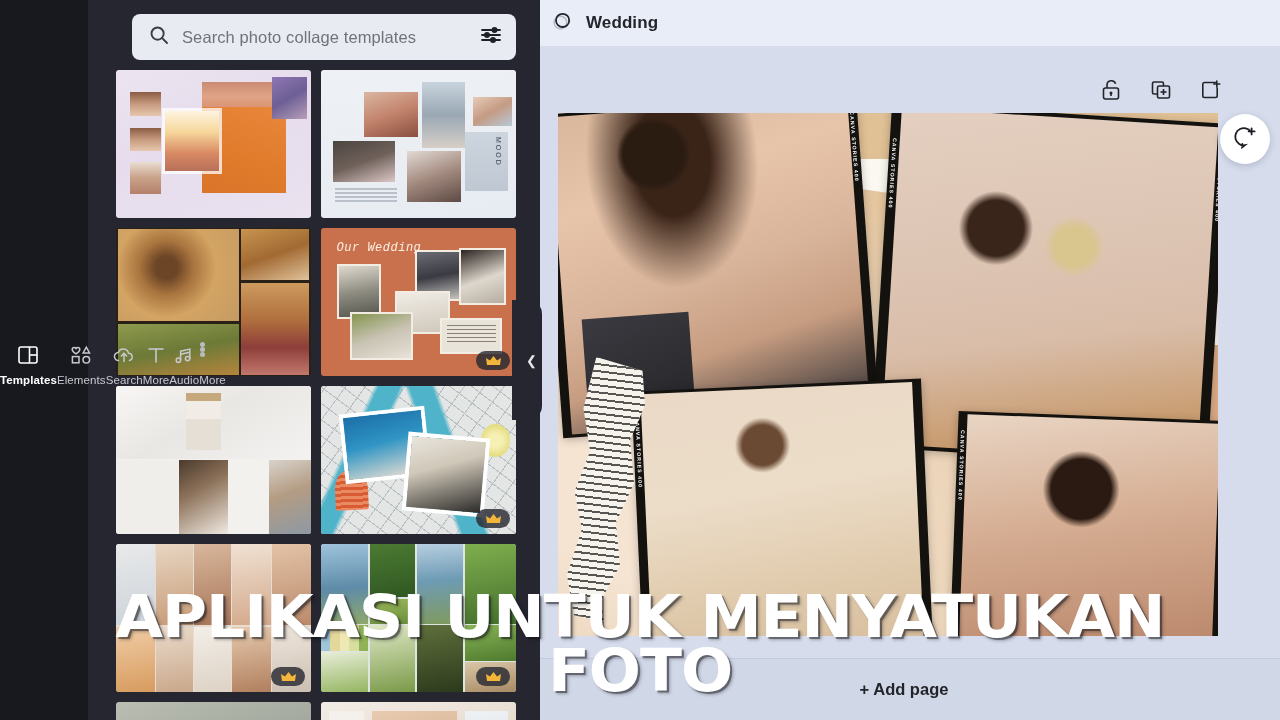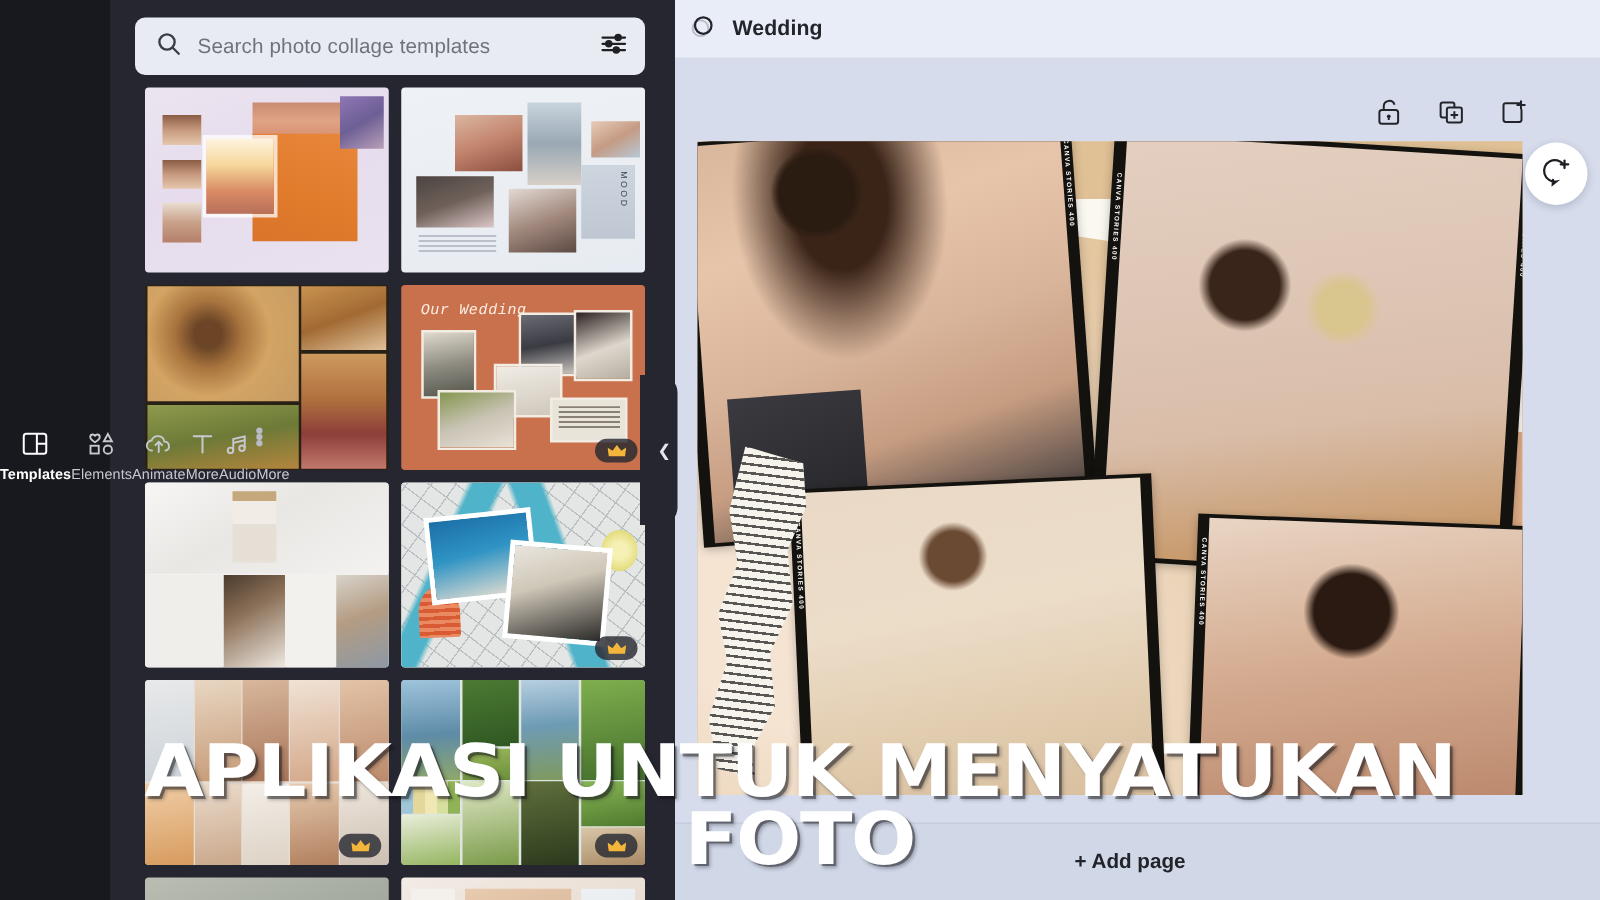--- a/index.html
+++ b/index.html
@@ -33,21 +33,21 @@
   .rail-dots i{ width:5px;height:5px;border-radius:50%;background:#b9bcc6;display:block; }
 
   
   .panel{
     position:absolute; left:88px; top:0; width:452px; height:720px;
     background:#252630;
     border-radius:0 0 0 0;
     z-index:5;
   }
   .panel-inner{ position:absolute; inset:0; overflow:hidden; }
-  .searchwrap{ padding:14px 24px 10px 20px; }
+  .searchwrap{ padding:14px 24px 10px 44px; }
   .searchbar{
     height:46px; background:#e8ebf2; border-radius:8px;
     display:flex; align-items:center; padding:0 14px 0 16px; gap:12px;
   }
   .searchbar .mag{ flex:0 0 auto; }
   .search-input{
     flex:1; border:0; outline:0; background:transparent;
     font-family:"Liberation Sans",sans-serif;
     font-size:16.5px; color:#6e7179; letter-spacing:.1px;
   }
@@ -357,21 +357,21 @@
     </div>
 
     <div class="rail-item">
       <span class="ico">
         <svg viewBox="0 0 26 26" fill="none" stroke="#c7c9d1" stroke-width="1.5" stroke-linecap="round">
           <path d="M7.6 18.4a4 4 0 0 1-.3-8 5.3 5.3 0 0 1 10.2.9 3.6 3.6 0 0 1 .9 7.1"></path>
           <line x1="13" y1="19.6" x2="13" y2="11.6"></line>
           <polyline points="10.4,14 13,11.4 15.6,14"></polyline>
         </svg>
       </span>
-      <span class="lbl">Animate</span>
+      <span class="lbl">Search</span>
     </div>
 
     <div class="rail-item">
       <span class="ico">
         <svg viewBox="0 0 26 26" fill="none" stroke="#c7c9d1" stroke-width="1.6" stroke-linecap="round">
           <line x1="6" y1="7" x2="20" y2="7"></line>
           <line x1="13" y1="7" x2="13" y2="20"></line>
         </svg>
       </span>
       <span class="lbl">More</span>

